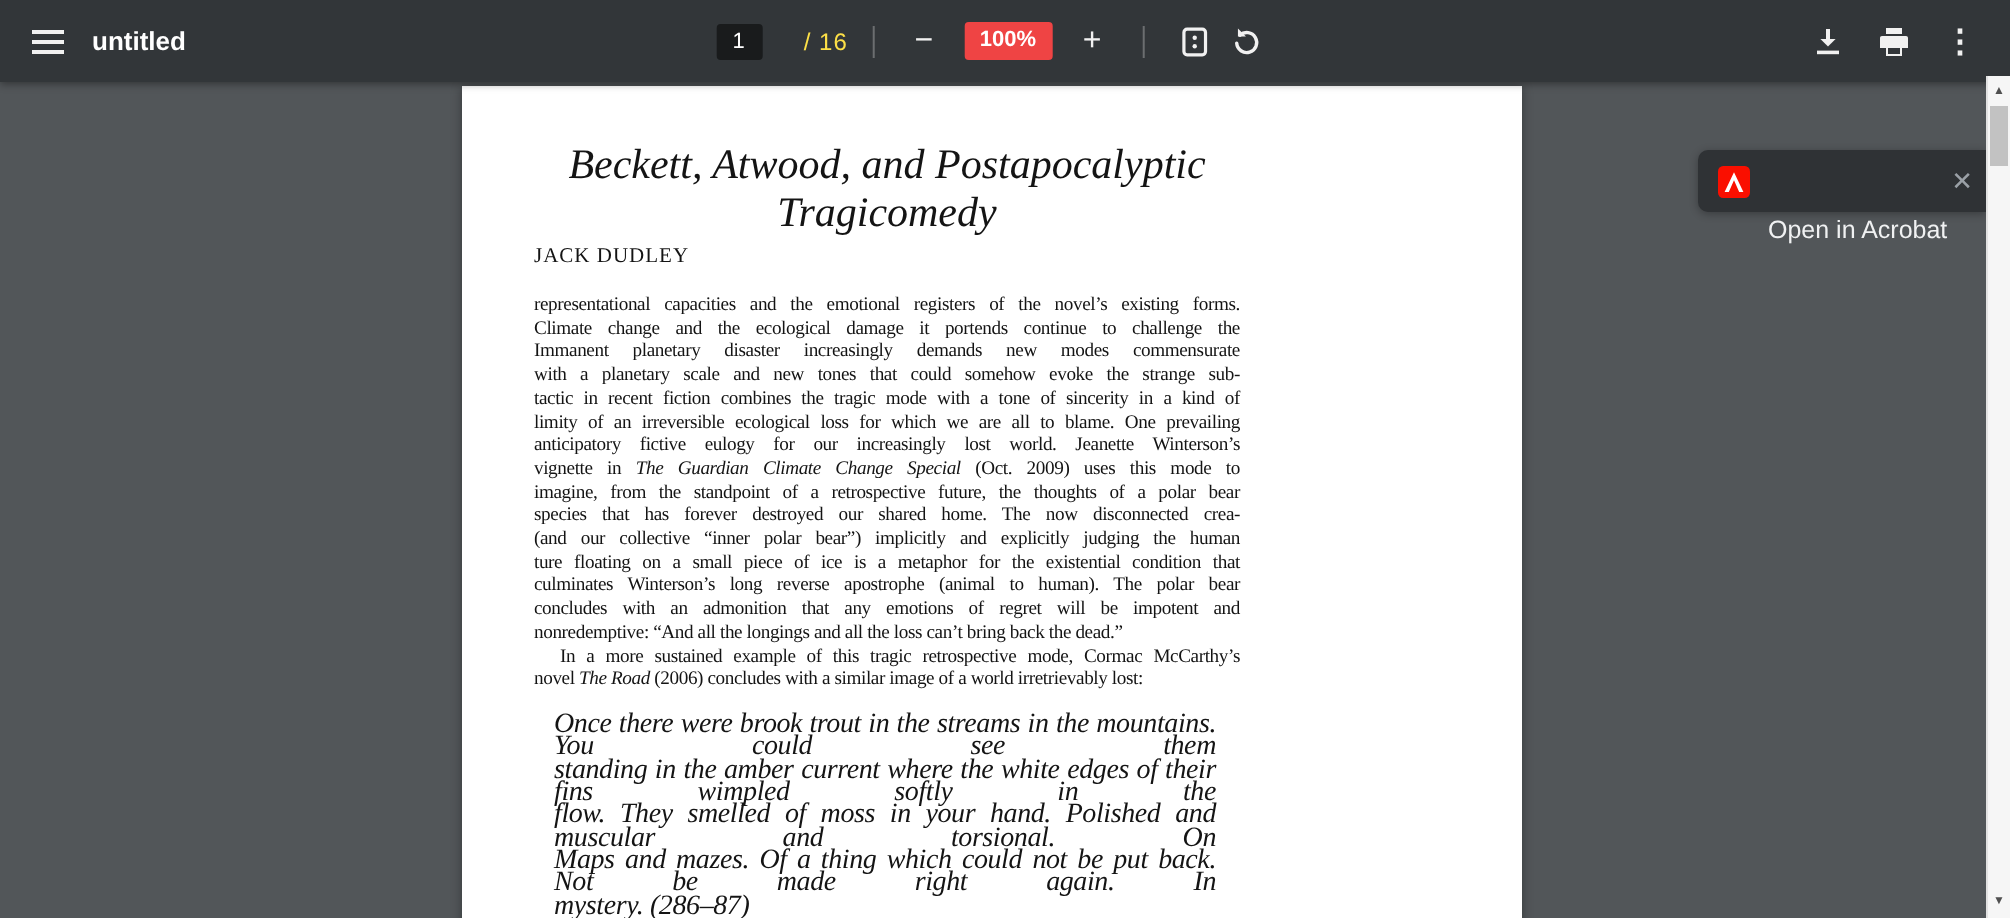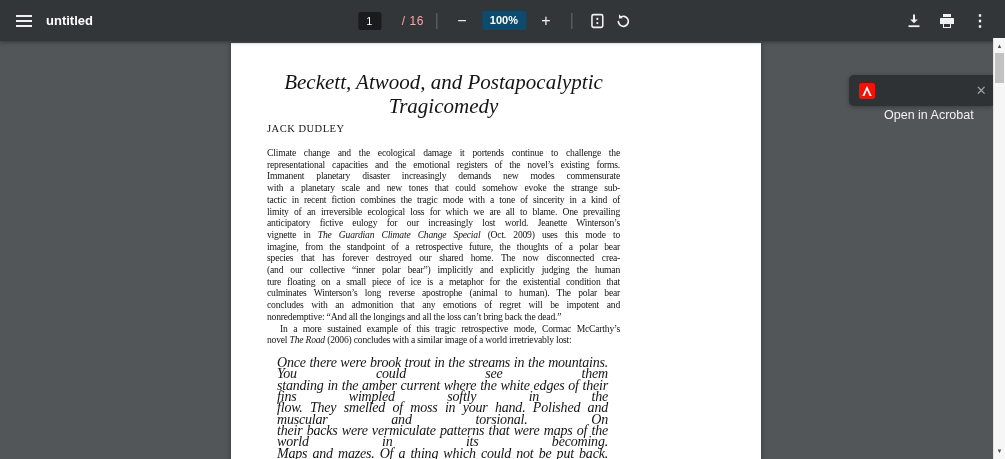--- a/index.html
+++ b/index.html
@@ -22,25 +22,25 @@
   }
   .doc-title { margin-left:9px; font-size:13px; font-weight:600; color:#ffffff; }
   .tb-center {
     position:absolute; left:50%; top:0; height:41px; transform:translateX(-52%);
     display:flex; align-items:center; font-size:12px;
   }
   .page-input {
     width:23px; height:18px; background:#191b1c; border:none; border-radius:2px;
     color:#fff; text-align:center; font-size:11px; font-family:"Liberation Sans",sans-serif;
   }
-  .page-count { margin-left:21px; color:#fca5a5; letter-spacing:.5px; }
+  .page-count { margin-left:21px; color:#fde047; letter-spacing:.5px; }
   .tb-sep { width:1px; height:16px; background:rgba(255,255,255,.28); margin:0 12px; }
   .zoom-glyph { font-size:16px; font-weight:400; line-height:1; }
   .zoom-level {
-    background:#0c4a6e; border-radius:2px; padding:3px 8px 4px; margin:0 7px;
+    background:#ef4444; border-radius:2px; padding:3px 8px 4px; margin:0 7px;
     font-size:11px; color:#fff; font-weight:600;
   }
   .tb-right { margin-left:auto; display:flex; align-items:center; gap:7px; padding-right:12px; }
   .more-glyph { font-size:16px; font-weight:700; letter-spacing:0; }
   
   .content { position:absolute; top:41px; left:0; right:0; bottom:0; }
   .pdf-page {
     position:absolute; left:231px; top:2px; width:530px; height:520px;
     background:#ffffff; box-shadow:0 1px 5px rgba(0,0,0,.35);
   }
@@ -158,22 +158,22 @@
   <div class="content">
 
     <div class="pdf-page">
       <div class="page-inner">
         <div class="doc-heading">
           <div>Beckett, Atwood, and Postapocalyptic</div>
           <div>Tragicomedy</div>
         </div>
         <div class="author">JACK DUDLEY</div>
         <div class="para p1">
+            <div class="tline"><span>representational capacities and the emotional registers of the novel’s existing forms.</span></div>
             <div class="tline"><span>Climate change and the ecological damage it portends continue to challenge the</span></div>
-            <div class="tline"><span>representational capacities and the emotional registers of the novel’s existing forms.</span></div>
             <div class="tline"><span>Immanent planetary disaster increasingly demands new modes commensurate</span></div>
             <div class="tline"><span>with a planetary scale and new tones that could somehow evoke the strange sub-</span></div>
             <div class="tline"><span>tactic in recent fiction combines the tragic mode with a tone of sincerity in a kind of</span></div>
             <div class="tline"><span>limity of an irreversible ecological loss for which we are all to blame. One prevailing</span></div>
             <div class="tline"><span>anticipatory fictive eulogy for our increasingly lost world. Jeanette Winterson’s</span></div>
             <div class="tline"><span>vignette in </span><span class="it">The Guardian Climate Change Special</span><span> (Oct. 2009) uses this mode to</span></div>
             <div class="tline"><span>imagine, from the standpoint of a retrospective future, the thoughts of a polar bear</span></div>
             <div class="tline"><span>species that has forever destroyed our shared home. The now disconnected crea-</span></div>
             <div class="tline"><span>(and our collective “inner polar bear”) implicitly and explicitly judging the human</span></div>
             <div class="tline"><span>ture floating on a small piece of ice is a metaphor for the existential condition that</span></div>
@@ -182,21 +182,20 @@
             <div class="tline lastline"><span>nonredemptive: “And all the longings and all the loss can’t bring back the dead.”</span></div>
           </div>
         <div class="para p2">
             <div class="tline indent"><span>In a more sustained example of this tragic retrospective mode, Cormac McCarthy’s</span></div>
             <div class="tline lastline"><span>novel </span><span class="it">The Road</span><span> (2006) concludes with a similar image of a world irretrievably lost:</span></div>
           </div>
         <div class="quote">
             <div class="tline"><span>Once there were brook trout in the streams in the mountains. You could see them</span></div>
             <div class="tline"><span>standing in the amber current where the white edges of their fins wimpled softly in the</span></div>
             <div class="tline"><span>flow. They smelled of moss in your hand. Polished and muscular and torsional. On</span></div>
-            <div class="tline"><span>their backs were vermiculate patterns that were maps of the world in its becoming.</span></div>
             <div class="tline"><span>Maps and mazes. Of a thing which could not be put back. Not be made right again. In</span></div>
             <div class="tline lastline"><span>mystery. (286–87)</span></div>
           </div>
       </div>
     </div>
 
     <div class="acrobat-popup">
       <svg class="adobe-icon" viewBox="0 0 16 16">
         <rect width="16" height="16" rx="2.6" fill="#fa0f00"></rect>
         <path d="M8 3.1l4.7 9.9h-2.1L8 7.1 5.4 13H3.3z" fill="#ffffff"></path>

